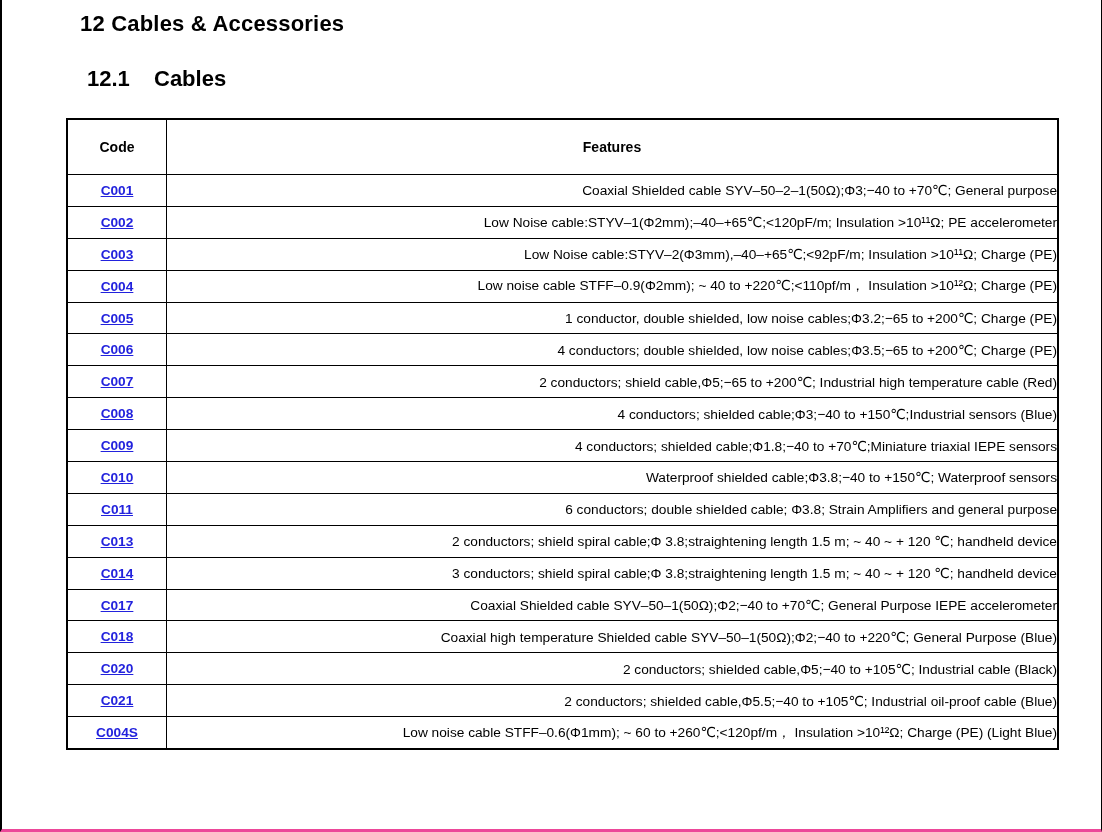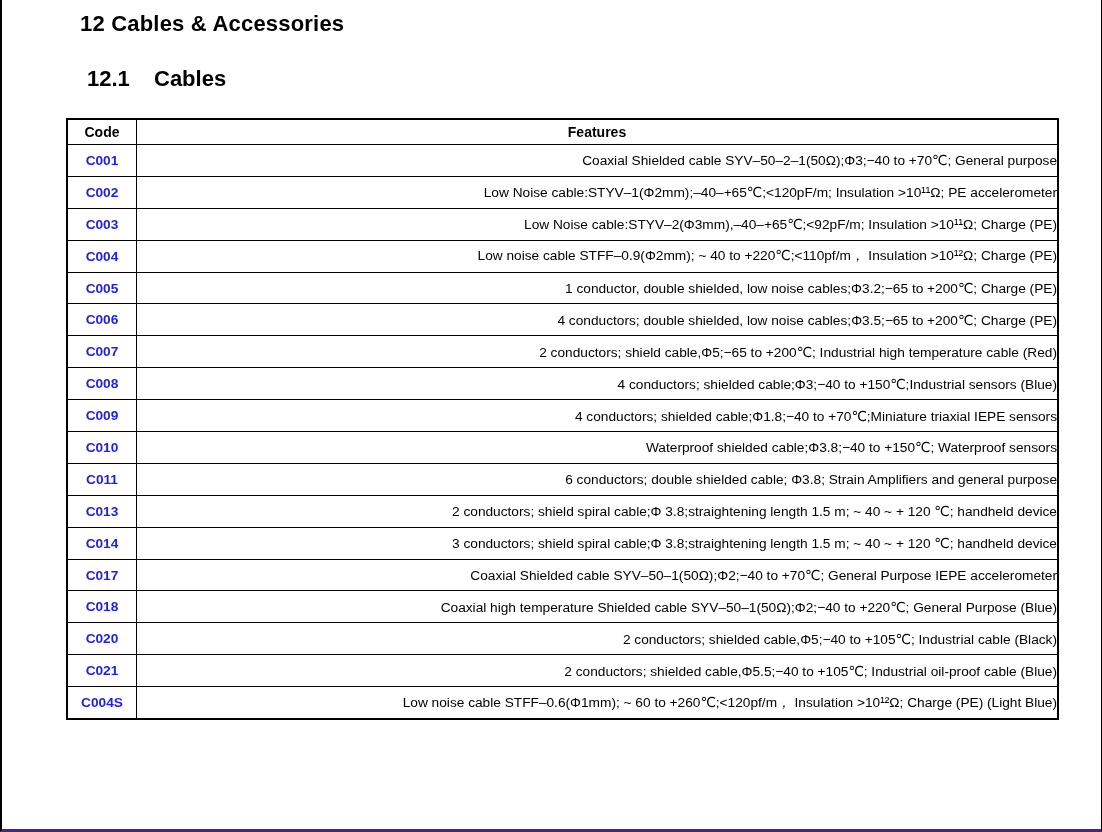--- a/index.html
+++ b/index.html
@@ -10,21 +10,21 @@
     color: #000000;
   }
   .page {
     position: relative;
     width: 1102px;
     height: 832px;
     box-sizing: border-box;
     background: #ffffff;
     border-left: 2px solid #000;
     border-right: 1px solid #000;
-    border-bottom: 3px solid #4c1d95;
+    border-bottom: 3px solid #ec4899;
     overflow: hidden;
   }
   .chapter-title {
     position: absolute;
     left: 78px;
     top: 11px;
     margin: 0;
     font-size: 22px;
     font-weight: bold;
     letter-spacing: 0.2px;
@@ -55,34 +55,35 @@
     border: 2.5px solid #000;
   }
   th.code-col, td.code-col {
     width: 68px;
   }
   table.cables th {
     height: 24px;
     font-size: 14px;
     font-weight: bold;
     text-align: center;
-    padding: 0;
+    padding: 15px;
   }
   table.cables td {
     height: 30.9px;
     font-size: 13.7px;
     padding: 0;
     vertical-align: middle;
     white-space: nowrap;
     overflow: hidden;
   }
   td.code-col {
     text-align: center;
     font-weight: bold;
     color: var(--code-color, #2222dd);
+    text-decoration: underline;
   }
   td.features-col {
     text-align: right;
     padding-left: 13px;
   }
 </style>
 </head>
 <body>
 
 <div class="page">

